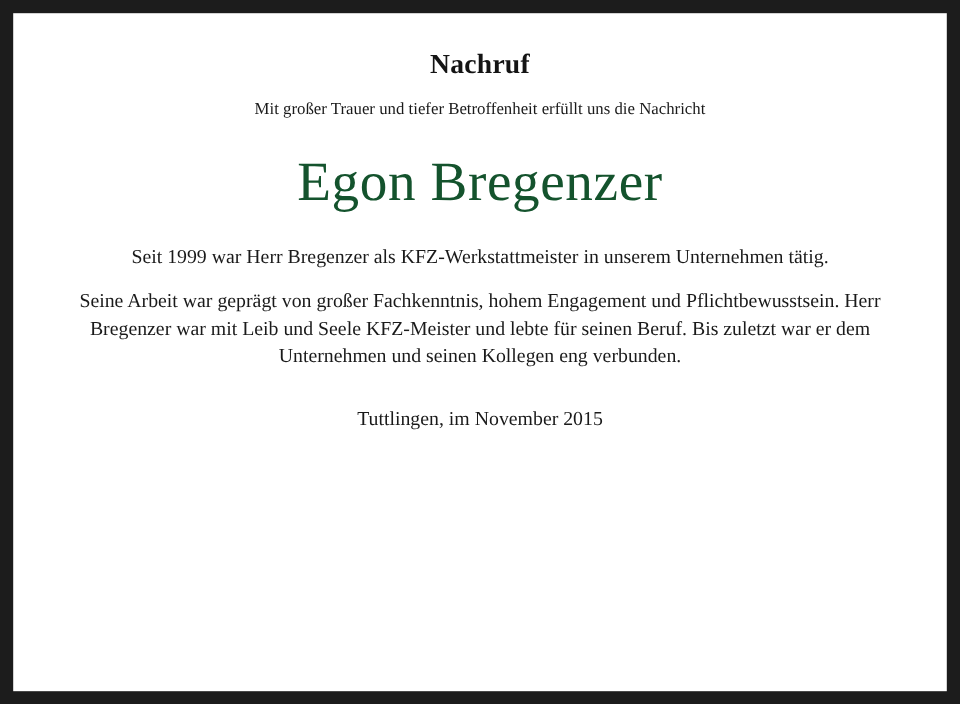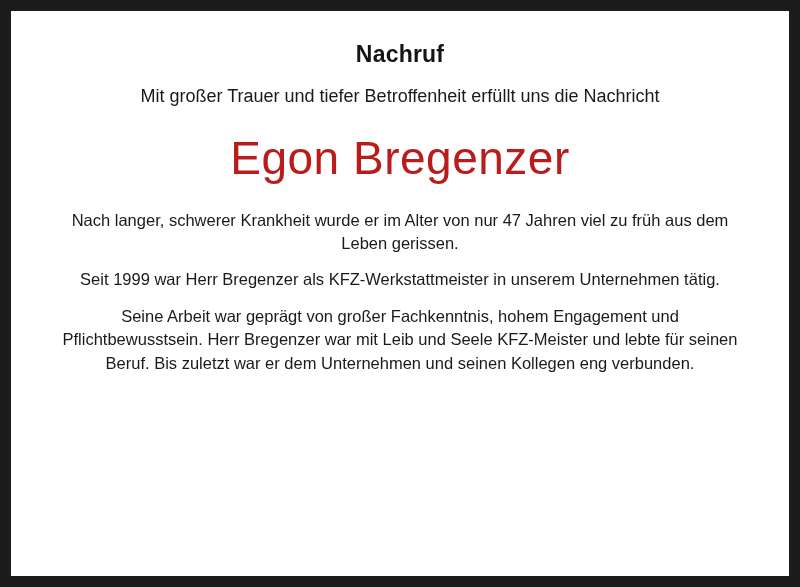--- a/index.html
+++ b/index.html
@@ -12,54 +12,55 @@
     height: 587px;
     font-family: "Liberation Sans", sans-serif;
     color: #1a1a1a;
   }
   .obituary-frame {
     box-sizing: border-box;
     width: 800px;
     height: 587px;
     padding: 11px;
     background: #1c1c1c;
+    font-family: Liberation Serif, serif;
   }
   .obituary-inner {
     box-sizing: border-box;
     width: 100%;
     height: 100%;
     background: #ffffff;
     padding: 22px 40px 10px 40px;
     display: flex;
     flex-direction: column;
     align-items: center;
     text-align: center;
   }
   .heading {
     font-size: 23px;
     font-weight: bold;
     letter-spacing: 0.2px;
     margin: 8px 0 16px 0;
     color: #141414;
   }
   .intro {
-    font-size: 18px;
+    font-size: 14px;
     line-height: 1.35;
     margin: 0 0 6px 0;
     max-width: 660px;
   }
   .intro .line2 {
     display: block;
   }
   .name {
     font-size: 46px;
     font-weight: 400;
     letter-spacing: 0.5px;
     margin: 20px 0 26px 0;
-    color: #b91c1c;
+    color: #14532d;
     line-height: 1.05;
   }
   .para {
     font-size: 16.5px;
     line-height: 1.42;
     margin: 0 0 13px 0;
     max-width: 690px;
   }
   .para.tight {
     margin-bottom: 13px;
@@ -76,19 +77,19 @@
   <div class="obituary-inner">
 
     <div class="heading">Nachruf</div>
 
     <div class="intro">
       <span>Mit großer Trauer und tiefer Betroffenheit erfüllt uns die Nachricht</span>
     </div>
 
     <div class="name">Egon Bregenzer</div>
 
-    <p class="para">Nach langer, schwerer Krankheit wurde er im Alter von nur 47 Jahren viel zu früh aus dem Leben gerissen.</p>
     <p class="para">Seit 1999 war Herr Bregenzer als KFZ-Werkstattmeister in unserem Unternehmen tätig.</p>
     <p class="para">Seine Arbeit war geprägt von großer Fachkenntnis, hohem Engagement und Pflichtbewusstsein. Herr Bregenzer war mit Leib und Seele KFZ-Meister und lebte für seinen Beruf. Bis zuletzt war er dem Unternehmen und seinen Kollegen eng verbunden.</p>
 
+    <div class="place-date">Tuttlingen, im November 2015</div>
 
   </div>
 </div>
 
 </body></html>

